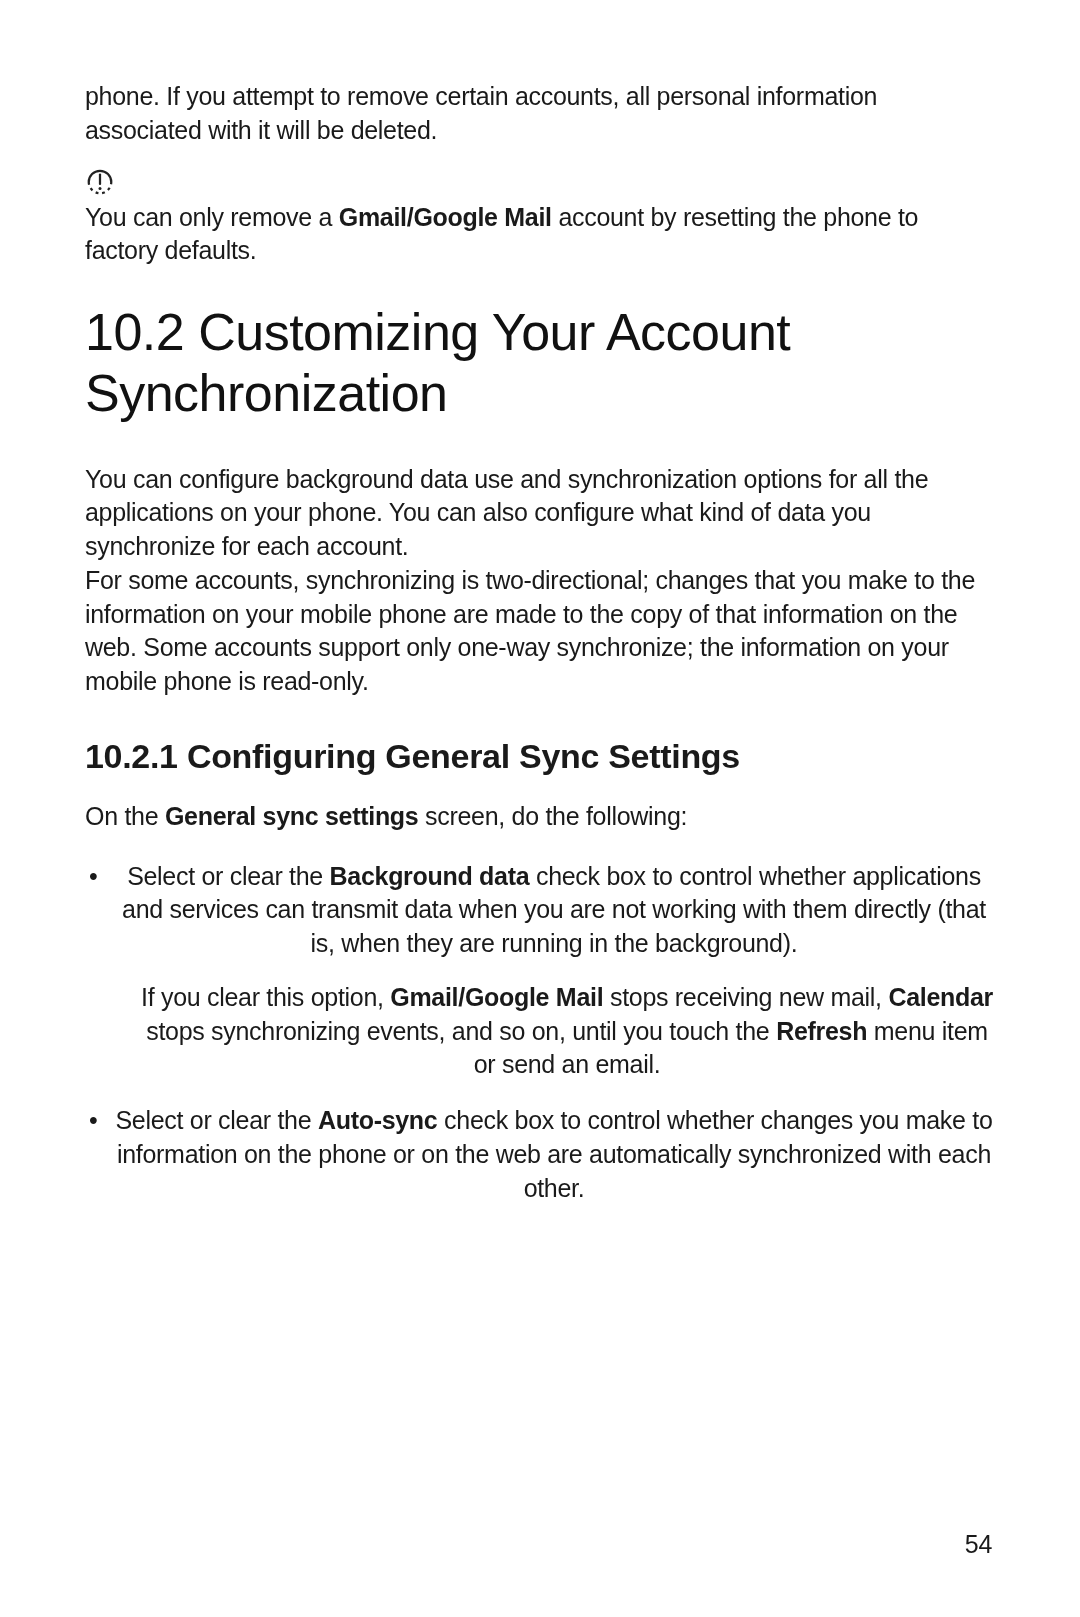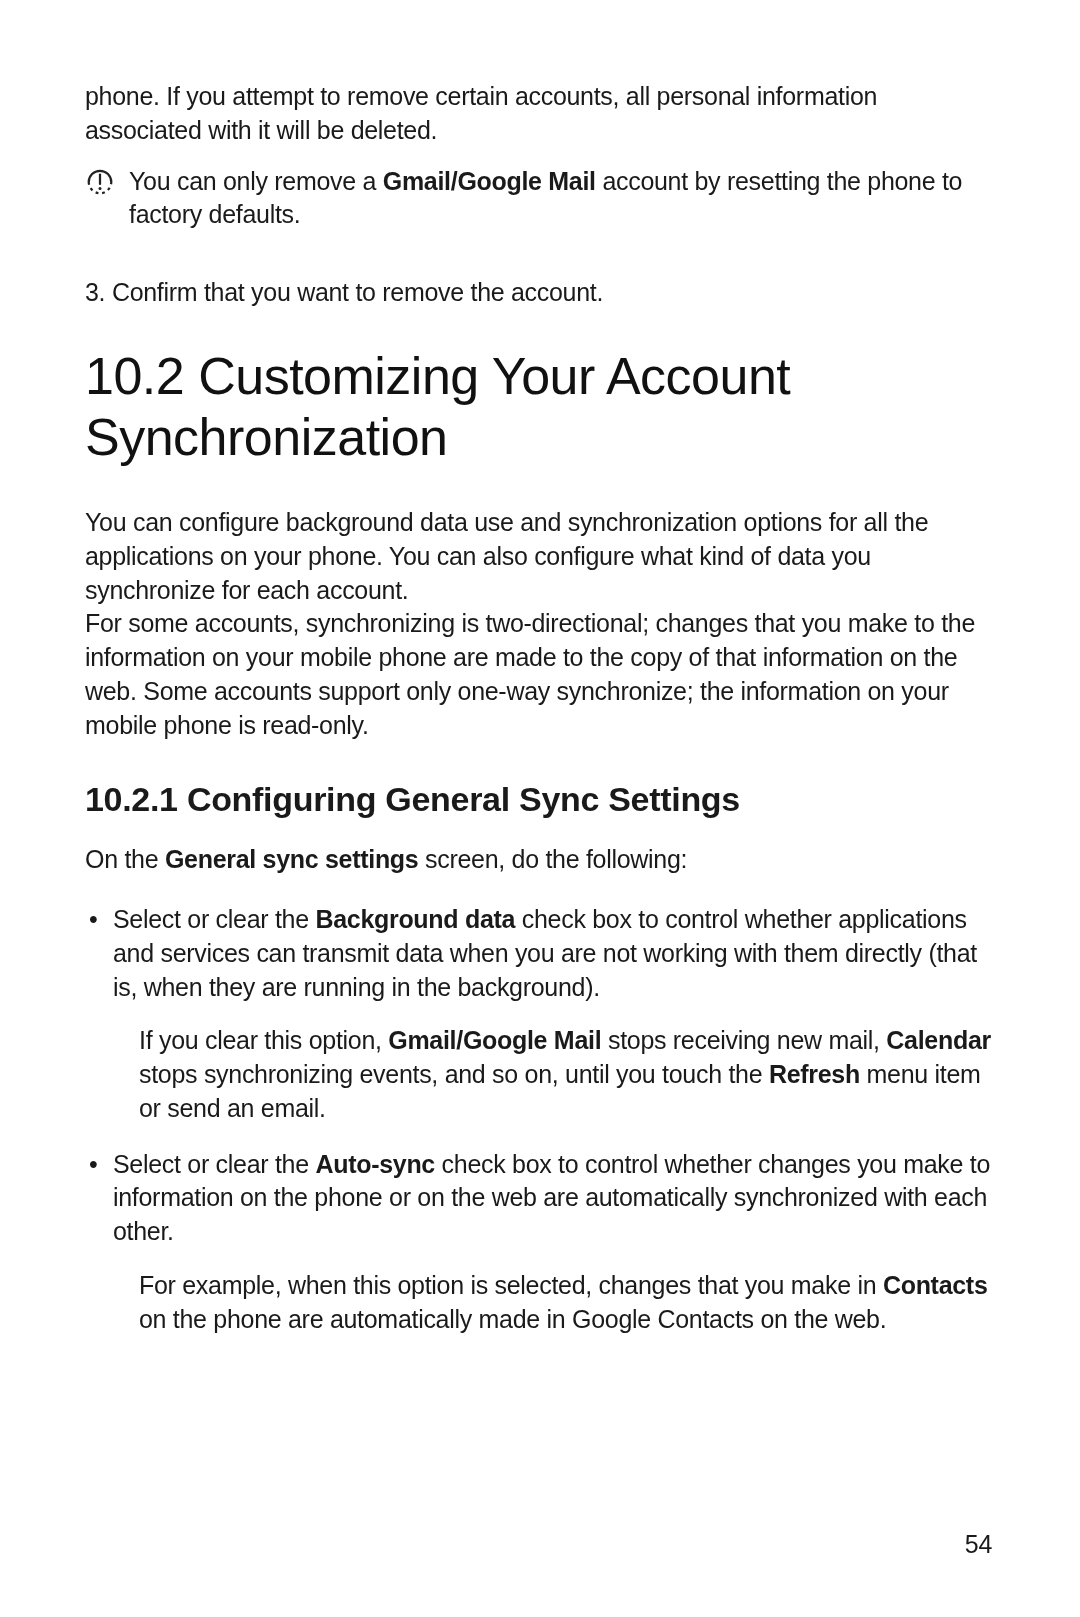--- a/index.html
+++ b/index.html
@@ -18,21 +18,22 @@
       letter-spacing: -0.3px;
     }
     .intro-para {
       font-size: 25px;
       line-height: 1.35;
       margin-bottom: 17px;
     }
     .note-row {
       display: flex;
       align-items: flex-start;
-      margin-bottom: 42px;
+      margin-bottom: 21px;
+      flex-direction: column;
     }
     .note-icon {
       flex: 0 0 auto;
       margin-right: 14px;
       margin-top: 2px;
     }
     .note-icon svg {
       width: 30px;
       height: 30px;
     }
@@ -72,20 +73,21 @@
       margin-bottom: 24px;
       letter-spacing: -0.3px;
     }
     .lead-in {
       font-size: 25px;
       line-height: 1.35;
       margin-bottom: 26px;
     }
     .bullet-list {
       list-style: none;
+      text-align: center;
     }
     .bullet-list > li {
       font-size: 25px;
       line-height: 1.35;
       position: relative;
       padding-left: 28px;
       margin-bottom: 22px;
     }
     .bullet-list > li::before {
       content: "•";
@@ -123,21 +125,20 @@
       <line x1="16" y1="8" x2="16" y2="18" stroke-linecap="round"></line>
       <circle cx="16" cy="23" r="1.6" fill="#222" stroke="none"></circle>
     </svg>
   </span>
   <p class="note-text">
     <span>You can only remove a </span><span class="bold">Gmail/Google Mail</span><span> account by resetting the phone to factory defaults.</span>
   </p>
 </div>
 
 <ol class="step-list">
-  <li>3. Confirm that you want to remove the account.</li>
 </ol>
 
 <h1 class="section-heading">10.2  Customizing Your Account Synchronization</h1>
 
 <div class="body-block">
   <p class="body-para">You can configure background data use and synchronization options for all the applications on your phone. You can also configure what kind of data you synchronize for each account.</p>
   <p class="body-para">For some accounts, synchronizing is two-directional; changes that you make to the information on your mobile phone are made to the copy of that information on the web. Some accounts support only one-way synchronize; the information on your mobile phone is read-only.</p>
 </div>
 
 <h2 class="subsection-heading">10.2.1  Configuring General Sync Settings</h2>
@@ -148,19 +149,16 @@
 
 <ul class="bullet-list">
   <li>
     <span>Select or clear the </span><span class="bold">Background data</span><span> check box to control whether applications and services can transmit data when you are not working with them directly (that is, when they are running in the background).</span>
     <p class="inner-note">
       <span>If you clear this option, </span><span class="bold">Gmail/Google Mail</span><span> stops receiving new mail, </span><span class="bold">Calendar</span><span> stops synchronizing events, and so on, until you touch the </span><span class="bold">Refresh</span><span> menu item or send an email.</span>
     </p>
   </li>
   <li>
     <span>Select or clear the </span><span class="bold">Auto-sync</span><span> check box to control whether changes you make to information on the phone or on the web are automatically synchronized with each other.</span>
-    <p class="inner-note">
-      <span>For example, when this option is selected, changes that you make in </span><span class="bold">Contacts</span><span> on the phone are automatically made in Google Contacts on the web.</span>
-    </p>
   </li>
 </ul>
 
 <div class="page-number">54</div>
 
 </body></html>

